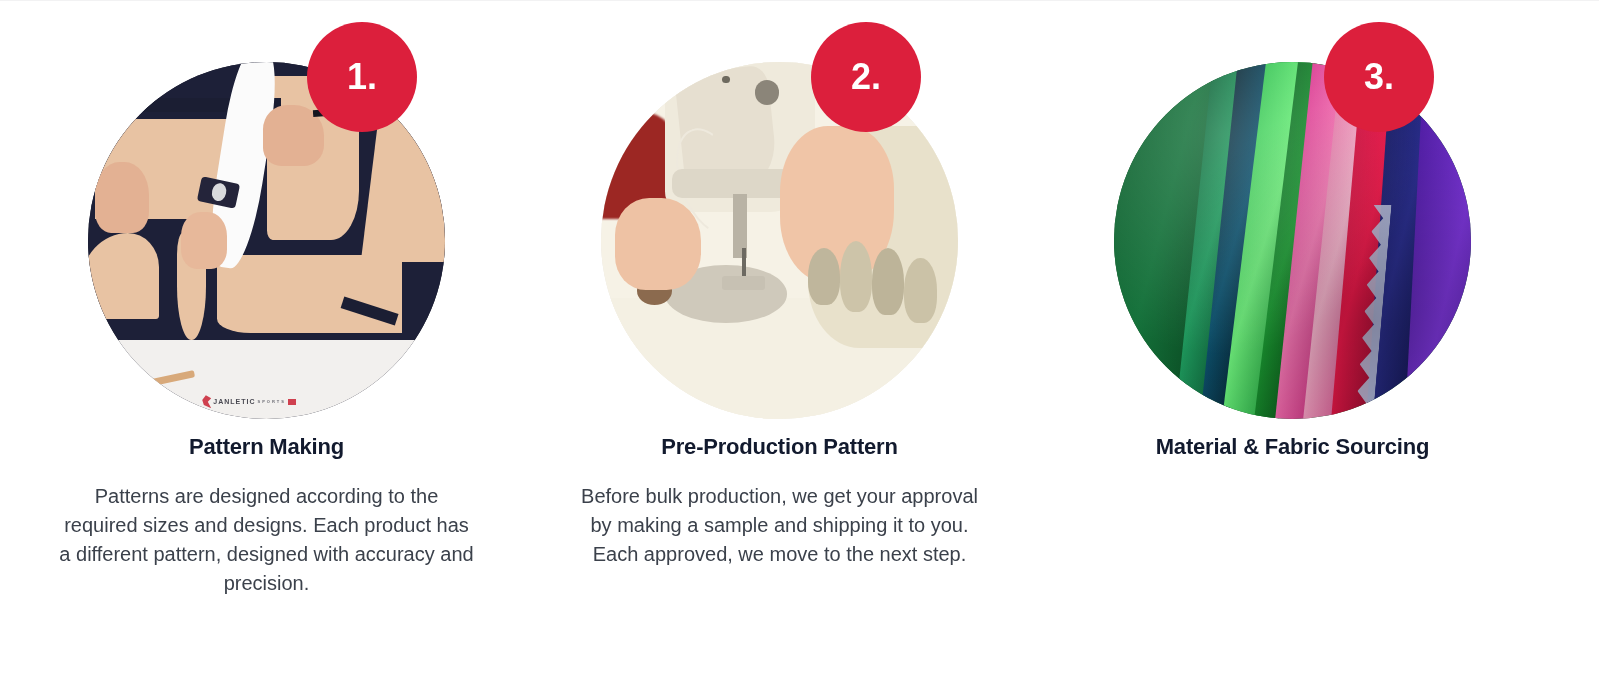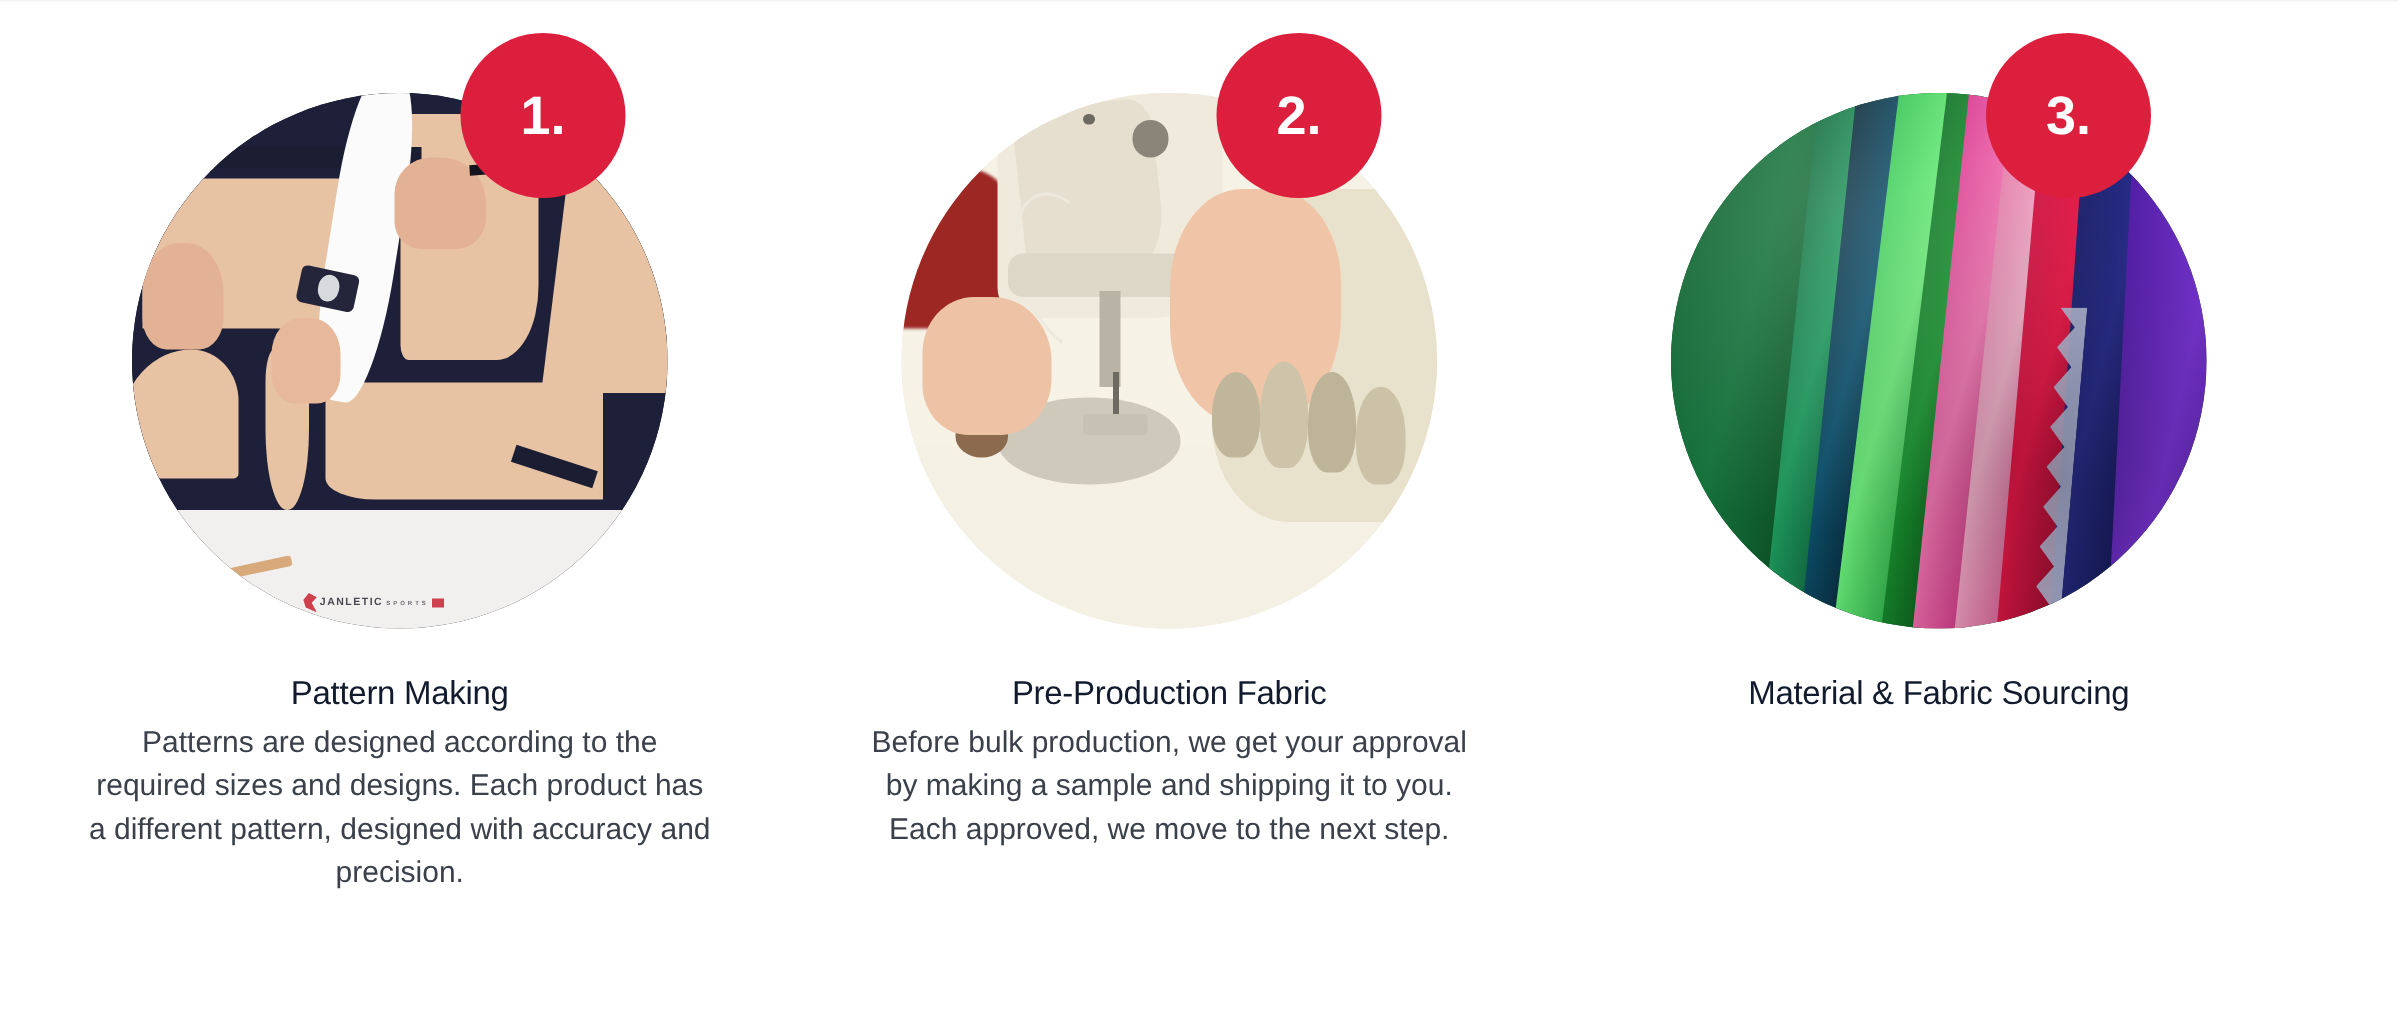--- a/index.html
+++ b/index.html
@@ -62,30 +62,30 @@
     font-weight:bold;
     letter-spacing:0px;
     line-height:1;
     z-index:5;
   }
   .step:nth-child(2) .badge{left:276px;}
   .step:nth-child(3) .badge{left:276px;}
 
   
   .title{
-    margin-top:19px;
+    margin-top:4px;
     font-size:22px;
-    font-weight:normal;
+    font-weight:bold;
     color:#121a2e;
     letter-spacing:-0.2px;
     text-align:center;
     line-height:1.2;
   }
   .desc{
-    margin-top:6px;
+    margin-top:22px;
     width:420px;
     font-size:20px;
     font-weight:normal;
     color:#3b414b;
     text-align:center;
     line-height:29px;
     letter-spacing:0px;
   }
   .step:nth-child(2) .desc{width:400px;}
   .step:nth-child(3) .desc{width:432px;}
@@ -229,21 +229,21 @@
           <div class="handR"></div>
           <div class="handL"></div>
           <div class="fab r1"></div>
           <div class="fab r2"></div>
           <div class="fab r3"></div>
           <div class="fab r4"></div>
         </div>
       </div>
       <div class="badge">2.</div>
     </div>
-    <div class="title">Pre-Production Fabric</div>
+    <div class="title">Pre-Production Pattern</div>
     <div class="desc">Before bulk production, we get your approval by making a sample and shipping it to you. Each approved, we move to the next step.</div>
   </div>
 
   <div class="step">
     <div class="media">
       <div class="photo">
         <div class="fb">
           <span class="b1"></span>
             <span class="b2"></span>
             <span class="b3"></span>

